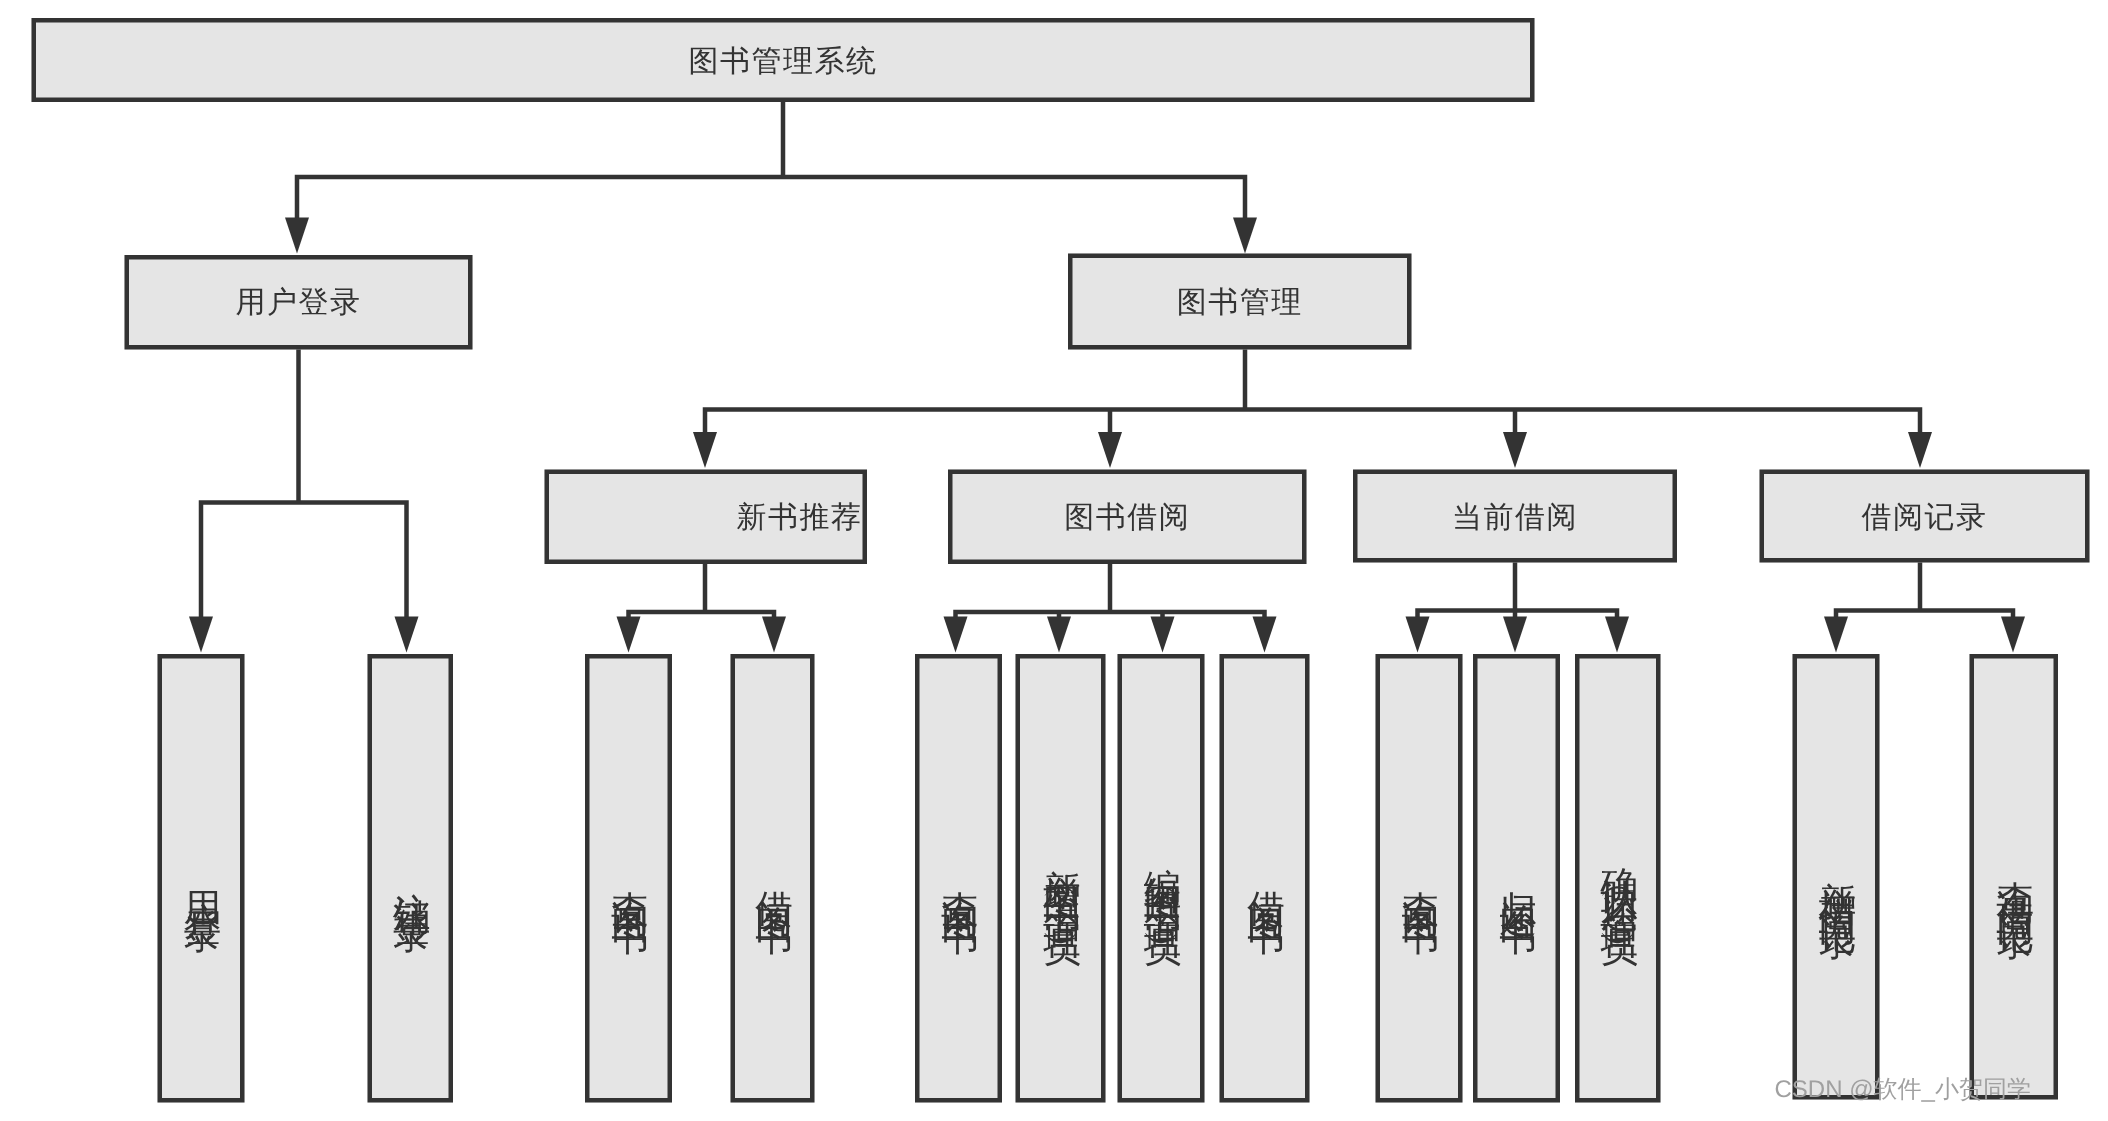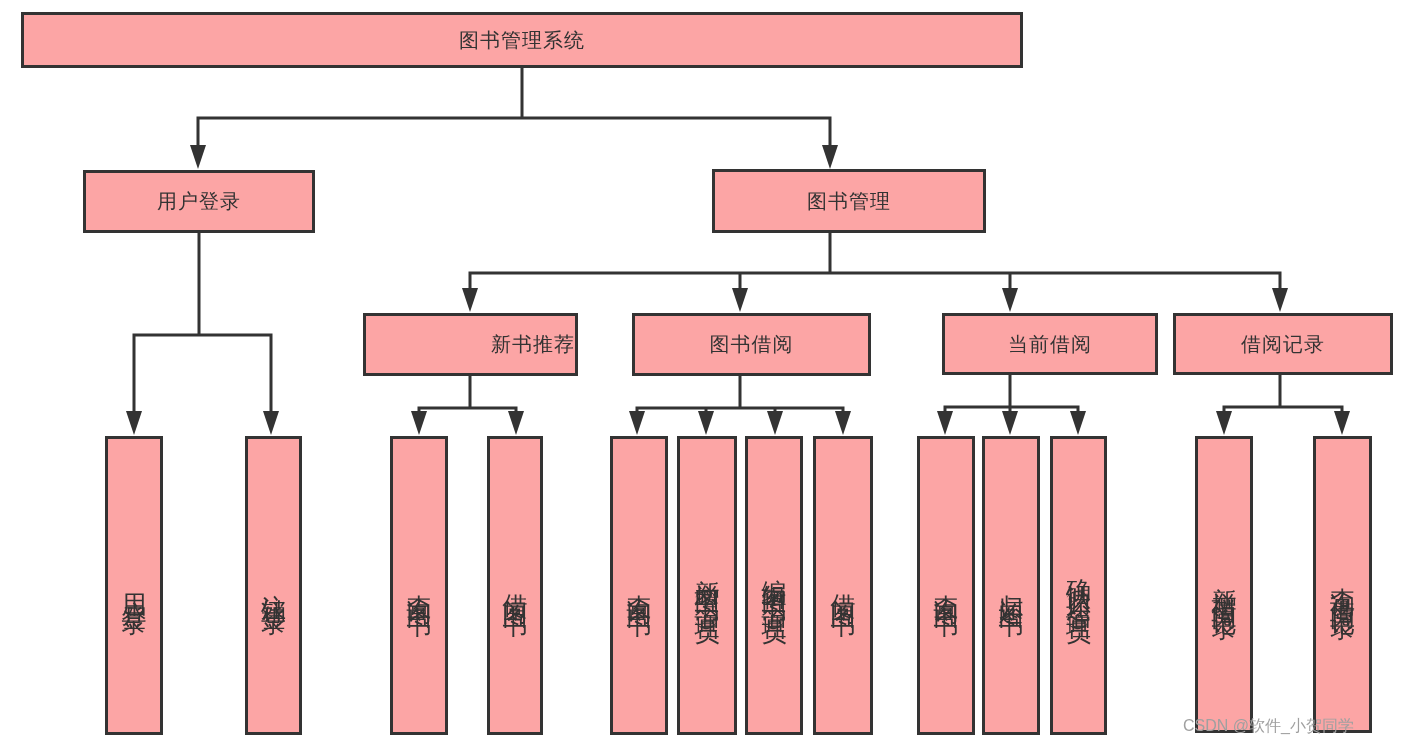--- a/index.html
+++ b/index.html
@@ -16,21 +16,21 @@
     font-family:"Liberation Sans","DejaVu Sans",sans-serif;
     color:var(--text);
     overflow:hidden;
   }
   #wires{position:absolute;left:0;top:0;width:1405px;height:747px;z-index:1;}
   #wires .cline{stroke:var(--line);stroke-width:3;fill:none;stroke-linecap:square;}
   #wires .ahead{fill:var(--line);stroke:none;}
   .node{
     position:absolute;
     border:3px solid var(--line);
-    background:#fca5a5;
+    background:#e5e5e5;
     box-sizing:border-box;
     display:flex;align-items:center;justify-content:center;
     z-index:2;
   }
   .hlabel{
     font-size:20px;letter-spacing:1px;color:var(--text);white-space:nowrap;
   }
   .leaf .vlabel{
     writing-mode:vertical-rl;
     text-orientation:mixed;
@@ -91,31 +91,31 @@
     <polygon class="ahead" points="1334,411 1350,411 1342,435"></polygon>
   </svg>
 
   <div class="node" style="left:21px;top:12px;width:1002px;height:56px;">
     <span class="hlabel">图书管理系统</span>
   </div>
 
   <div class="node" style="left:83px;top:170px;width:232px;height:63px;">
     <span class="hlabel">用户登录</span>
   </div>
-  <div class="node" style="left:712px;top:169px;width:274px;height:64px;">
+  <div class="node" style="left:712px;top:169px;width:229px;height:64px;">
     <span class="hlabel">图书管理</span>
   </div>
 
   <div class="node" style="left:363px;top:313px;width:215px;height:63px;justify-content:flex-end;">
     <span class="hlabel">新书推荐</span>
   </div>
   <div class="node" style="left:632px;top:313px;width:239px;height:63px;">
     <span class="hlabel">图书借阅</span>
   </div>
-  <div class="node" style="left:902px;top:313px;width:216px;height:62px;margin-left:40px;">
+  <div class="node" style="left:902px;top:313px;width:216px;height:62px;">
     <span class="hlabel">当前借阅</span>
   </div>
   <div class="node" style="left:1173px;top:313px;width:220px;height:62px;">
     <span class="hlabel">借阅记录</span>
   </div>
 
   <div class="node leaf" style="left:105px;top:436px;width:58px;height:299px;">
     <span class="vlabel">用户登录</span>
   </div>
   <div class="node leaf" style="left:245px;top:436px;width:57px;height:299px;">

